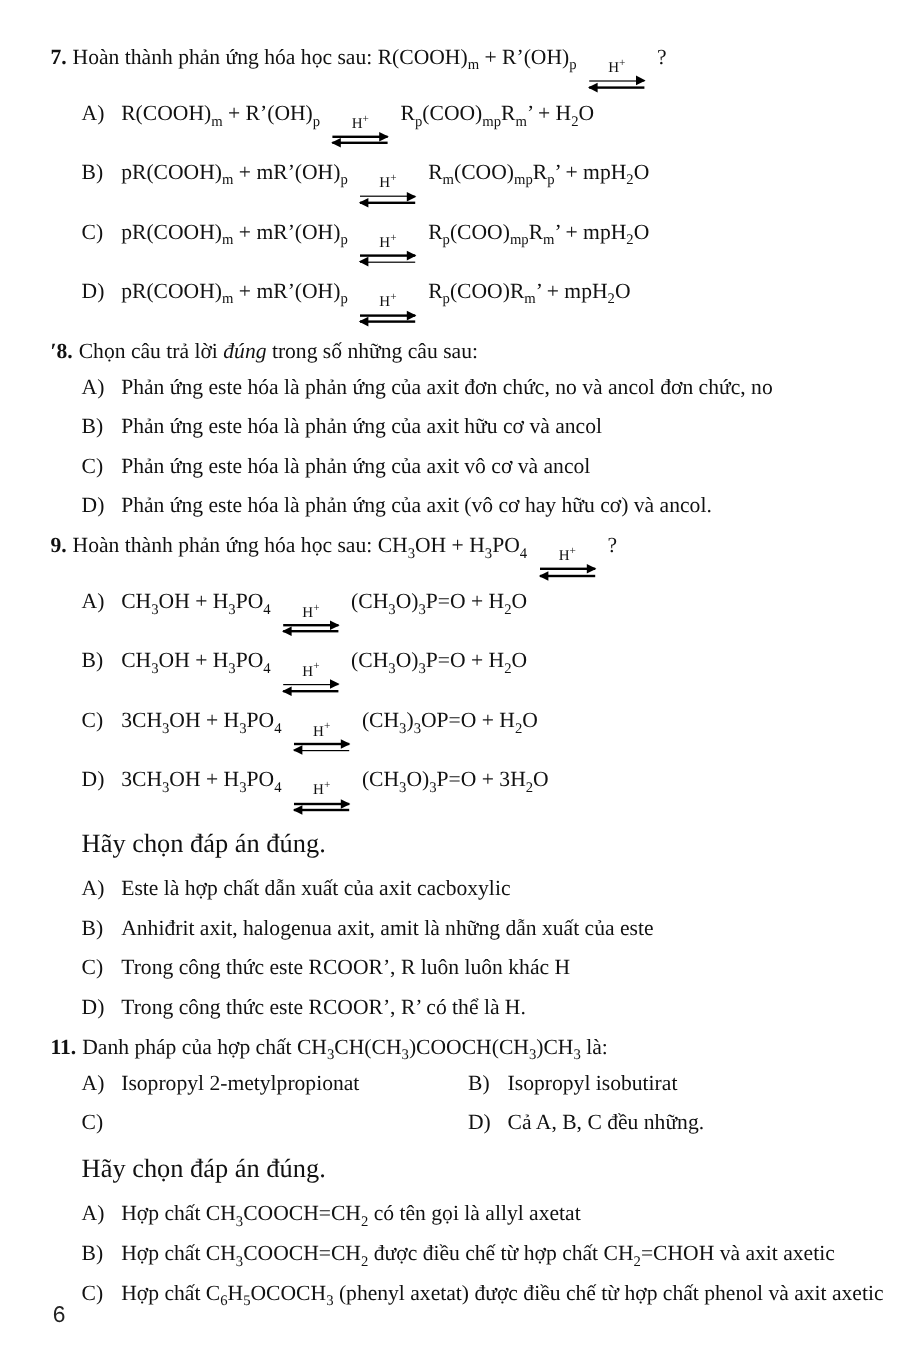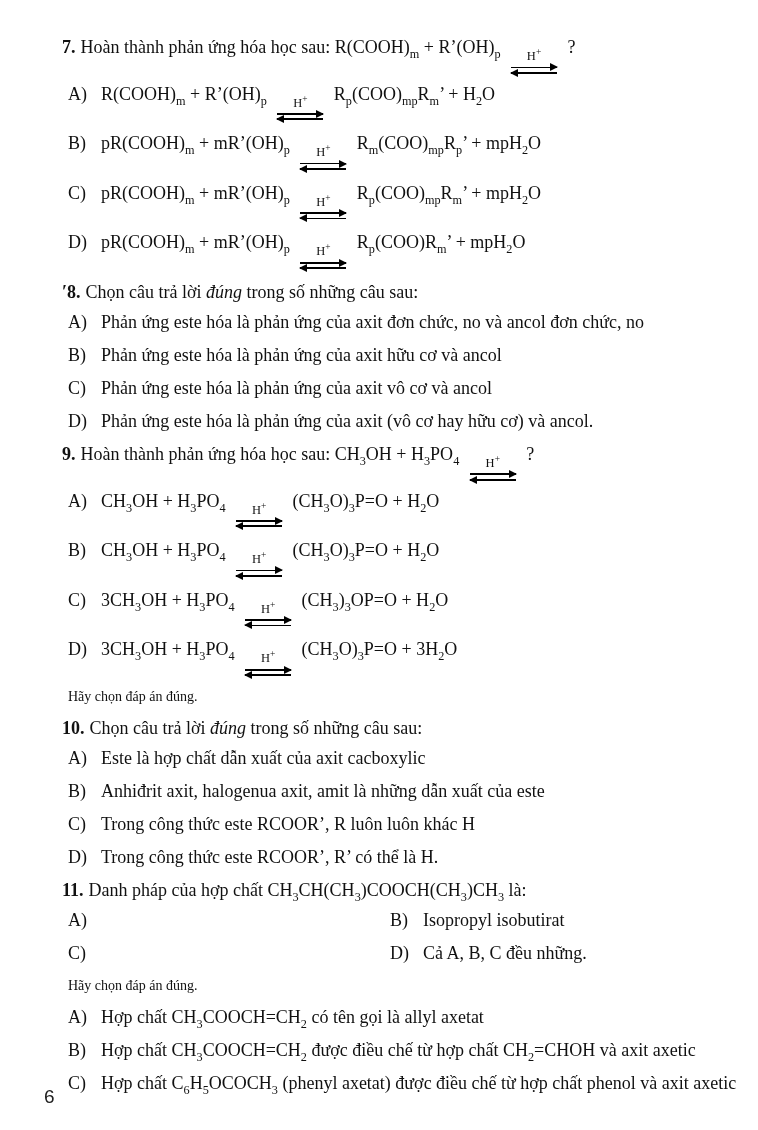--- a/index.html
+++ b/index.html
@@ -10,40 +10,40 @@
     color:#111111;
     overflow:hidden;
   }
   .page {
     position:relative;
     width:758px; height:1130px;
     box-sizing:border-box;
     padding:34px 21px 0 42px;
   }
   .question { margin-bottom:5px; }
-  .q-head { line-height:1.5; font-size:18px; margin-bottom:3px;margin-left:20px; }
+  .q-head { line-height:1.5; font-size:18px; margin-bottom:3px; }
   .q-head.chem { margin-bottom:6px; }
   .q-num { font-weight:bold; margin-right:5px; }
   .q-prompt i { }
   .opt {
     display:flex;
     margin:0 0 6px 26px;
     font-size:18px;
     line-height:1.5;
   }
   .opt .opt-label { flex:0 0 33px; }
   .opt .opt-text { flex:1 1 auto; text-align:justify;font-family:Liberation Serif, serif; }
   .opt.chem { margin-bottom:9px; }
   .opt-pair {
     display:grid;
     grid-template-columns:322px 1fr;
     margin-left:26px;
   }
   .opt-pair .opt { margin-left:0; }
-  .answer-note { margin:2px 0 8px 26px; font-size:14px; line-height:1.5; }
+  .answer-note { margin:2px 0 8px 26px; font-size:22px; line-height:1.5; }
   sub { font-size:68%; line-height:0; }
   sup { font-size:68%; line-height:0; }
 
   
   .eqm {
     display:inline-flex;
     flex-direction:column;
     align-items:center;
     vertical-align:-7px;
     margin:0 6px;
@@ -199,23 +199,20 @@
             <span class="eqarrows">
               <span class="a-top"></span>
               <span class="a-bot"></span>
             </span>
           </span> (CH<sub>3</sub>O)<sub>3</sub>P=O  + 3H<sub>2</sub>O</span>
     </div>
     <div class="answer-note">Hãy chọn đáp án đúng.</div>
   </section>
 
   <section class="question">
-    <div class="q-head">
-      <span class="q-num">10.</span><span class="q-prompt">Chọn câu trả lời <i>đúng</i> trong số những câu sau:</span>
-    </div>
     <div class="opt">
       <span class="opt-label">A)</span>
       <span class="opt-text">Este là hợp chất dẫn xuất của axit cacboxylic</span>
     </div>
     <div class="opt">
       <span class="opt-label">B)</span>
       <span class="opt-text">Anhiđrit axit, halogenua axit, amit là những dẫn xuất của este</span>
     </div>
     <div class="opt">
       <span class="opt-label">C)</span>
@@ -227,20 +224,21 @@
     </div>
   </section>
 
   <section class="question">
     <div class="q-head">
       <span class="q-num">11.</span><span class="q-prompt">Danh pháp của hợp chất CH<sub>3</sub>CH(CH<sub>3</sub>)COOCH(CH<sub>3</sub>)CH<sub>3</sub> là:</span>
     </div>
     <div class="opt-pair">
       <div class="opt">
         <span class="opt-label">A)</span>
+        <span class="opt-text">Isopropyl 2-metylpropionat</span>
       </div>
       <div class="opt">
         <span class="opt-label">B)</span>
         <span class="opt-text">Isopropyl isobutirat</span>
       </div>
     </div>
     <div class="opt-pair">
       <div class="opt">
         <span class="opt-label">C)</span>
       </div>

